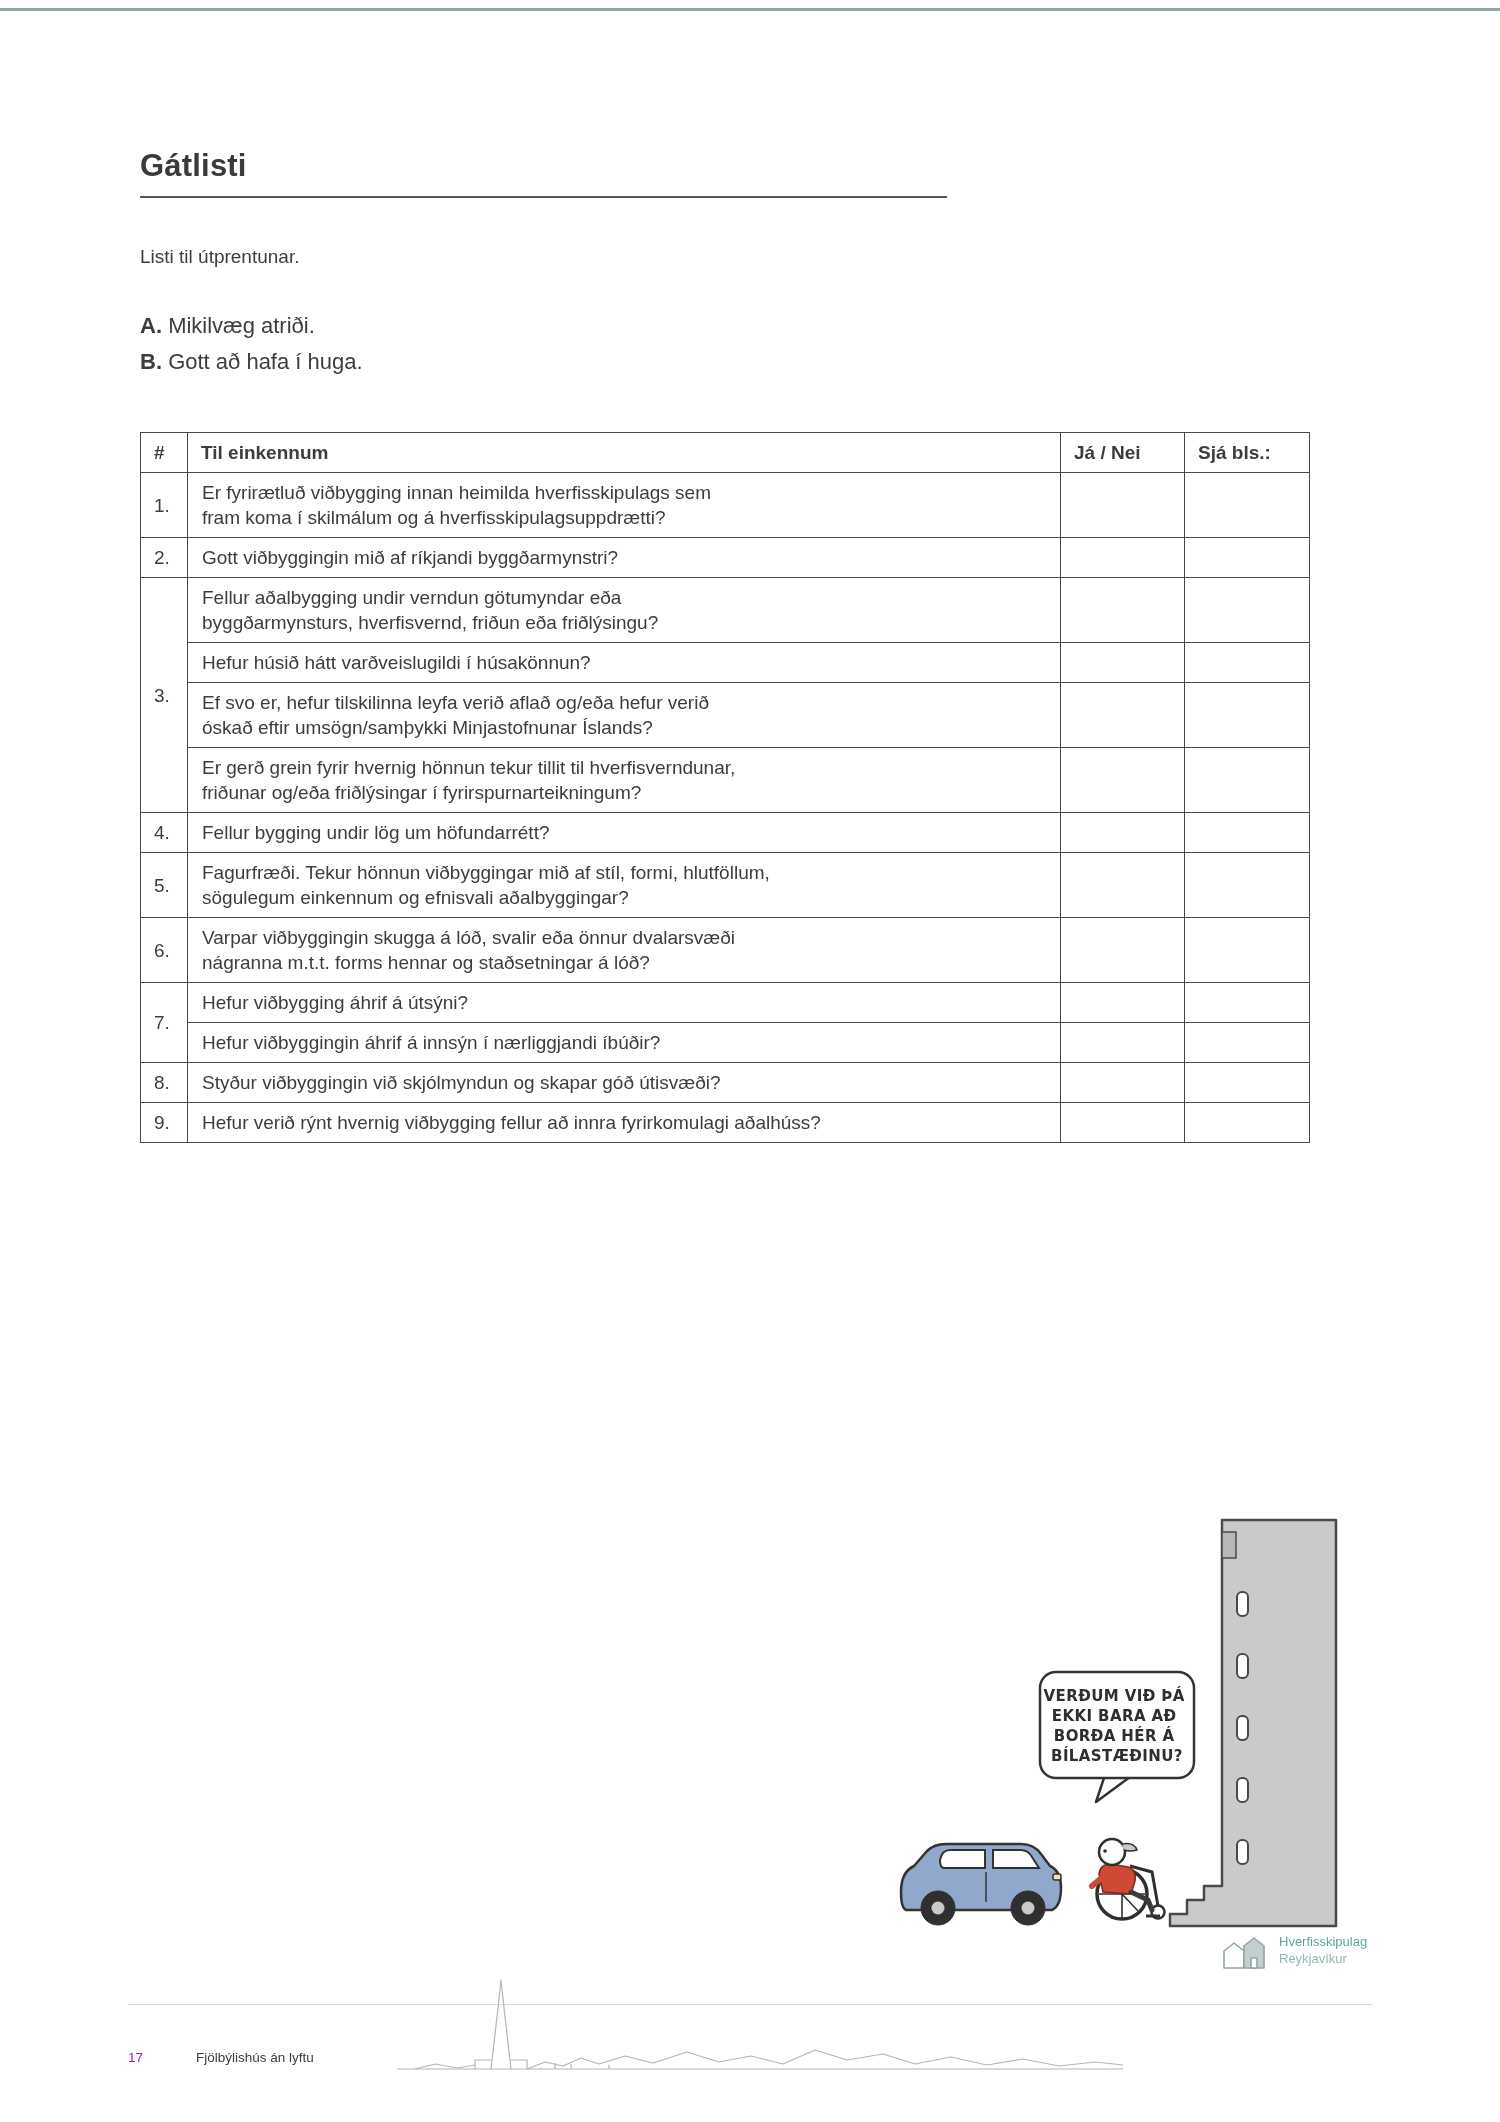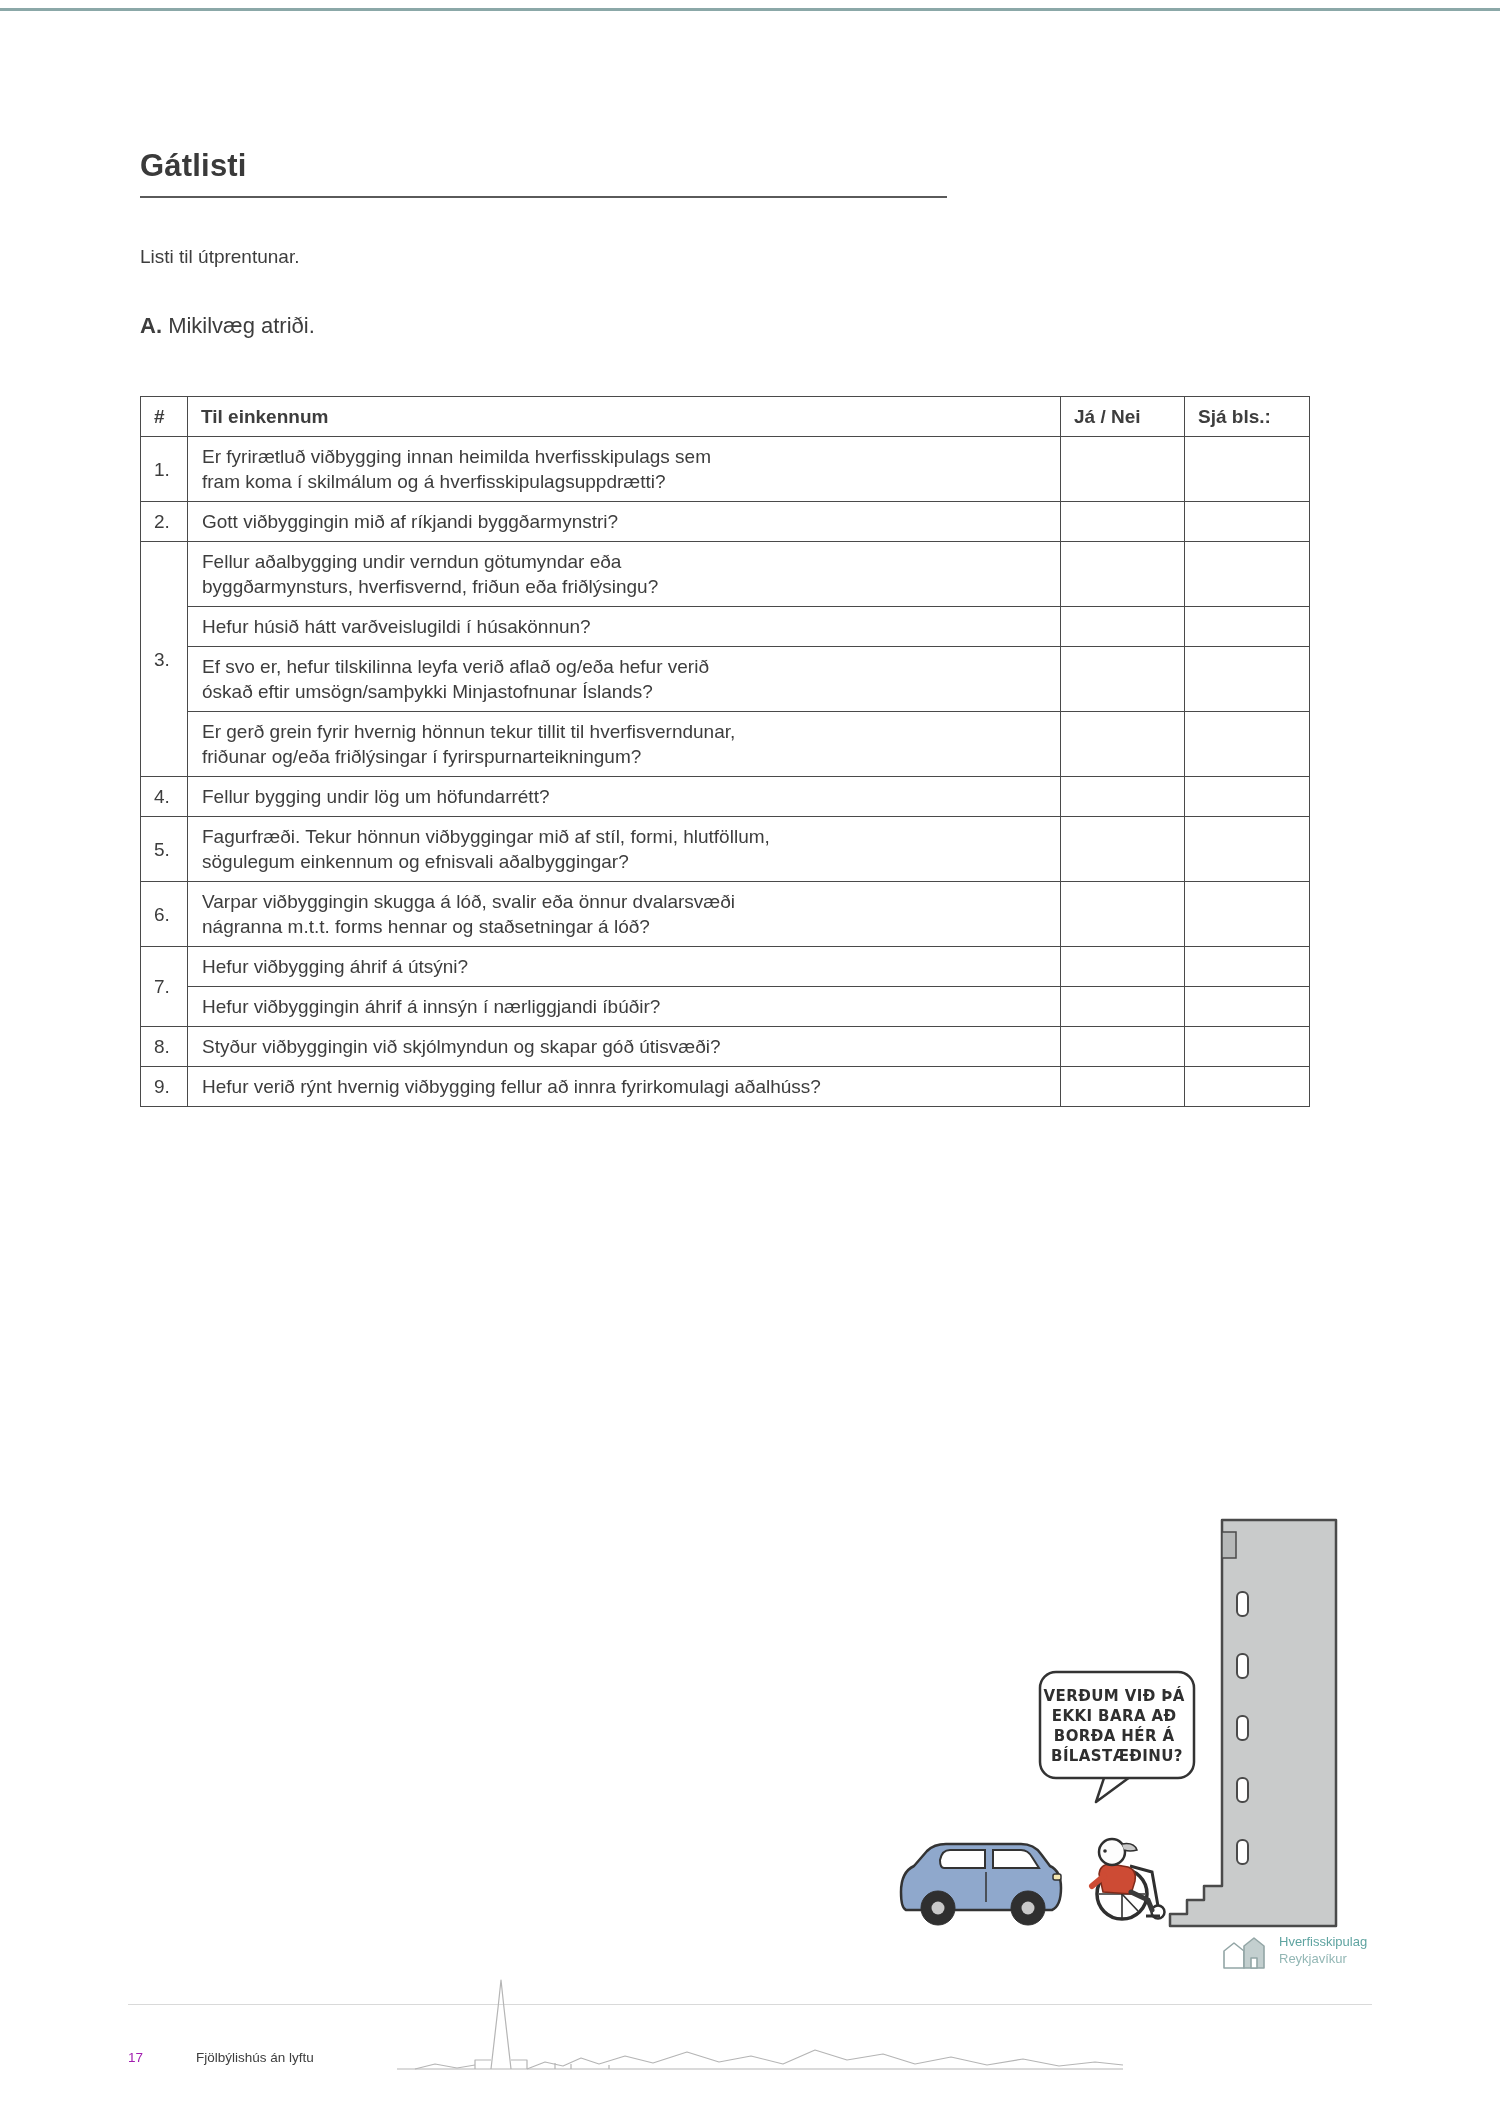--- a/index.html
+++ b/index.html
@@ -43,20 +43,21 @@
 <div class="top-rule"></div>
 
 <div class="content">
   <h1 class="page-title">Gátlisti</h1>
   <hr class="title-rule">
 
   <p class="intro">Listi til útprentunar.</p>
 
   <div class="ab-list">
     <div><b>A.</b> <span>Mikilvæg atriði.</span></div>
+    <div><b>B.</b> <span>Gott að hafa í huga.</span></div>
   </div>
 
   <div class="table-wrap">
     <table class="checklist">
       <colgroup>
         <col style="width:47px">
           <col style="width:873px">
           <col style="width:124px">
           <col style="width:125px">
       </colgroup>

